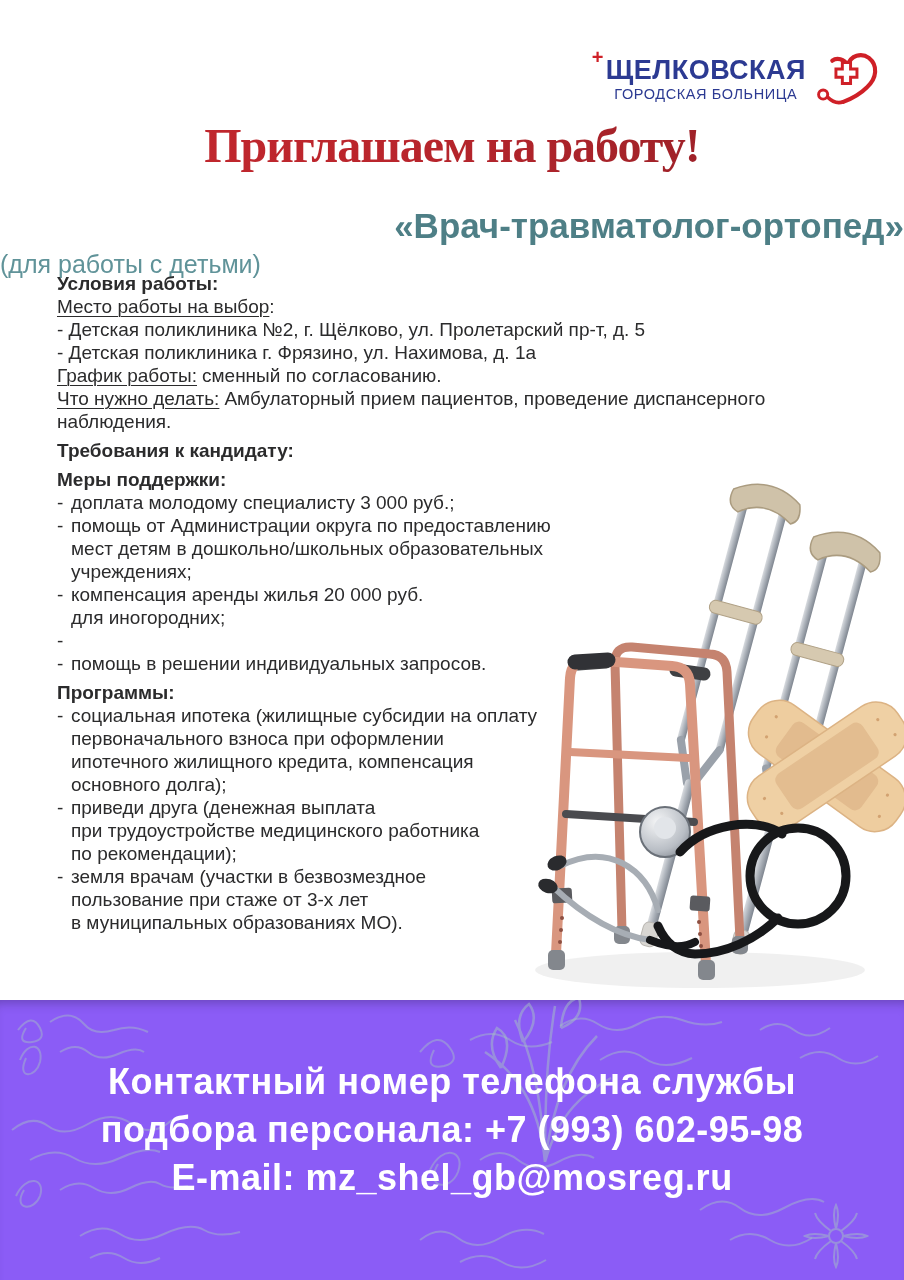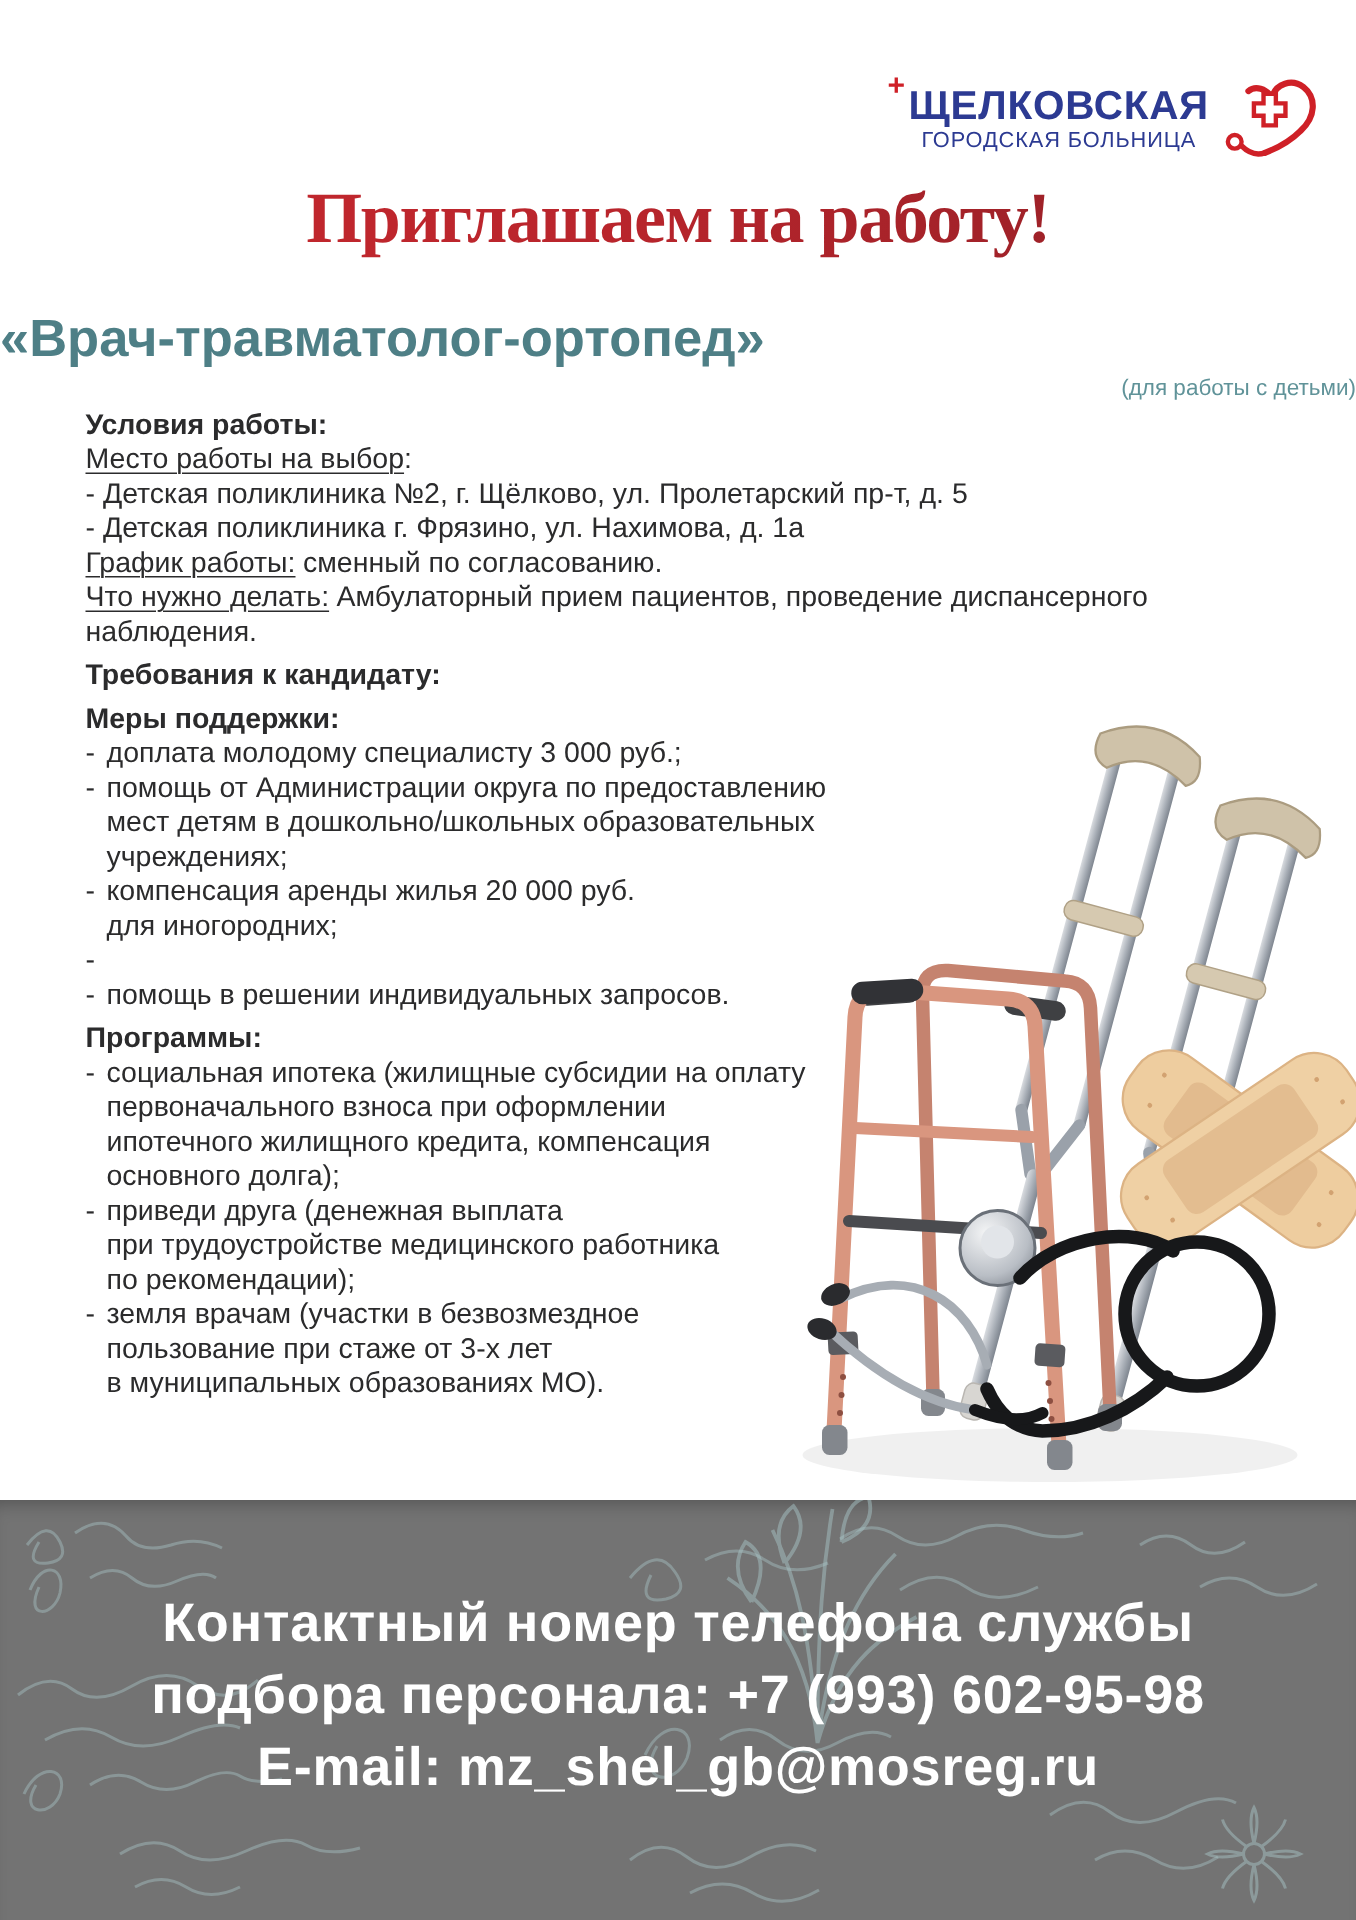--- a/index.html
+++ b/index.html
@@ -12,41 +12,41 @@
   .logo-line1{position:relative;font-weight:bold;font-size:27px;color:#2c3a92;letter-spacing:.5px;}
   .logo-plus{position:absolute;left:-14px;top:-9px;color:#cf2027;font-size:20px;font-weight:bold;}
   .logo-line2{font-weight:normal;font-size:14.5px;color:#2c3a92;letter-spacing:.6px;margin-top:2px;}
 
   
   .poster-title{position:absolute;top:118px;left:0;width:100%;text-align:center;
       font-family:"Liberation Serif",serif;font-weight:bold;font-size:48px;letter-spacing:-1px;
       color:#a1222a;
       background:linear-gradient(90deg,#c7282e 0%,#b9252c 45%,#8d1f26 100%);
       -webkit-background-clip:text;background-clip:text;-webkit-text-fill-color:transparent;}
-  .vacancy{position:absolute;top:206px;left:0;width:100%;text-align:left;
+  .vacancy{position:absolute;top:206px;left:0;width:100%;text-align:right;
       font-weight:bold;font-size:35px;color:#4e7f86;}
-  .vacancy-note{position:absolute;top:250px;left:0;width:100%;text-align:right;
-      font-size:15px;color:#609399;}
+  .vacancy-note{position:absolute;top:250px;left:0;width:100%;text-align:left;
+      font-size:25px;color:#609399;}
 
   
   .body{position:absolute;left:57px;top:272px;width:800px;font-size:19px;line-height:23px;}
   .body p{margin:0;}
   .h{font-weight:bold;margin-top:6px !important;}
   .u{text-decoration:underline;text-underline-offset:3px;text-decoration-thickness:1.2px;}
   .lbl{margin-right:5px;}
   .pre{white-space:pre-line;}
   .li{display:flex;}
   .li .dash{width:14px;flex:none;}
   .li .txt{white-space:pre-line;}
 
   
   .illustration{position:absolute;left:530px;top:472px;}
 
   
-  .footer{position:absolute;left:0;bottom:0;width:904px;height:280px;background:#737373;
+  .footer{position:absolute;left:0;bottom:0;width:904px;height:280px;background:#8b5cf6;
           box-shadow:inset 0 10px 12px -8px rgba(0,0,0,.28);}
   .doodles{position:absolute;inset:0;}
   .footer-text{position:absolute;left:0;top:58px;width:100%;text-align:center;color:#ffffff;
           font-weight:bold;font-size:36px;line-height:48px;letter-spacing:.5px;}
 </style>
 </head>
 <body>
 
 <div class="page">
 

